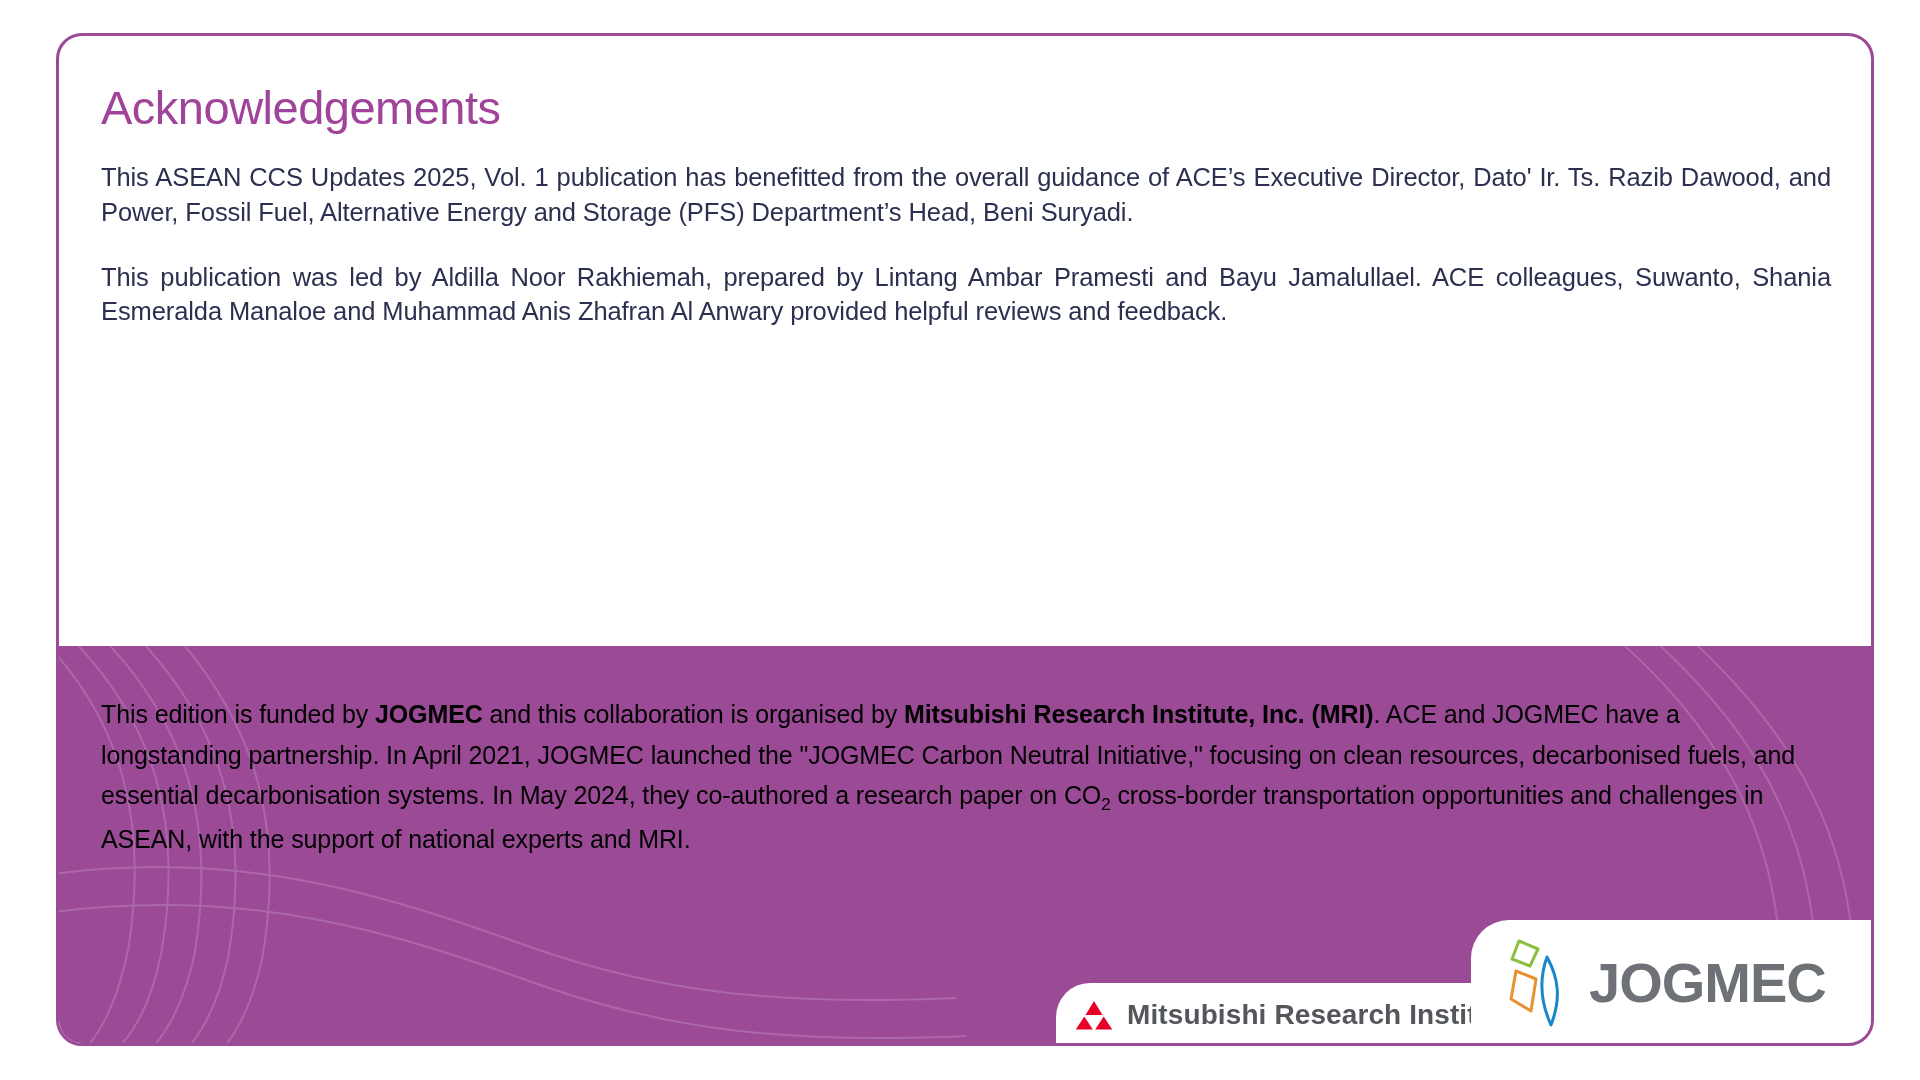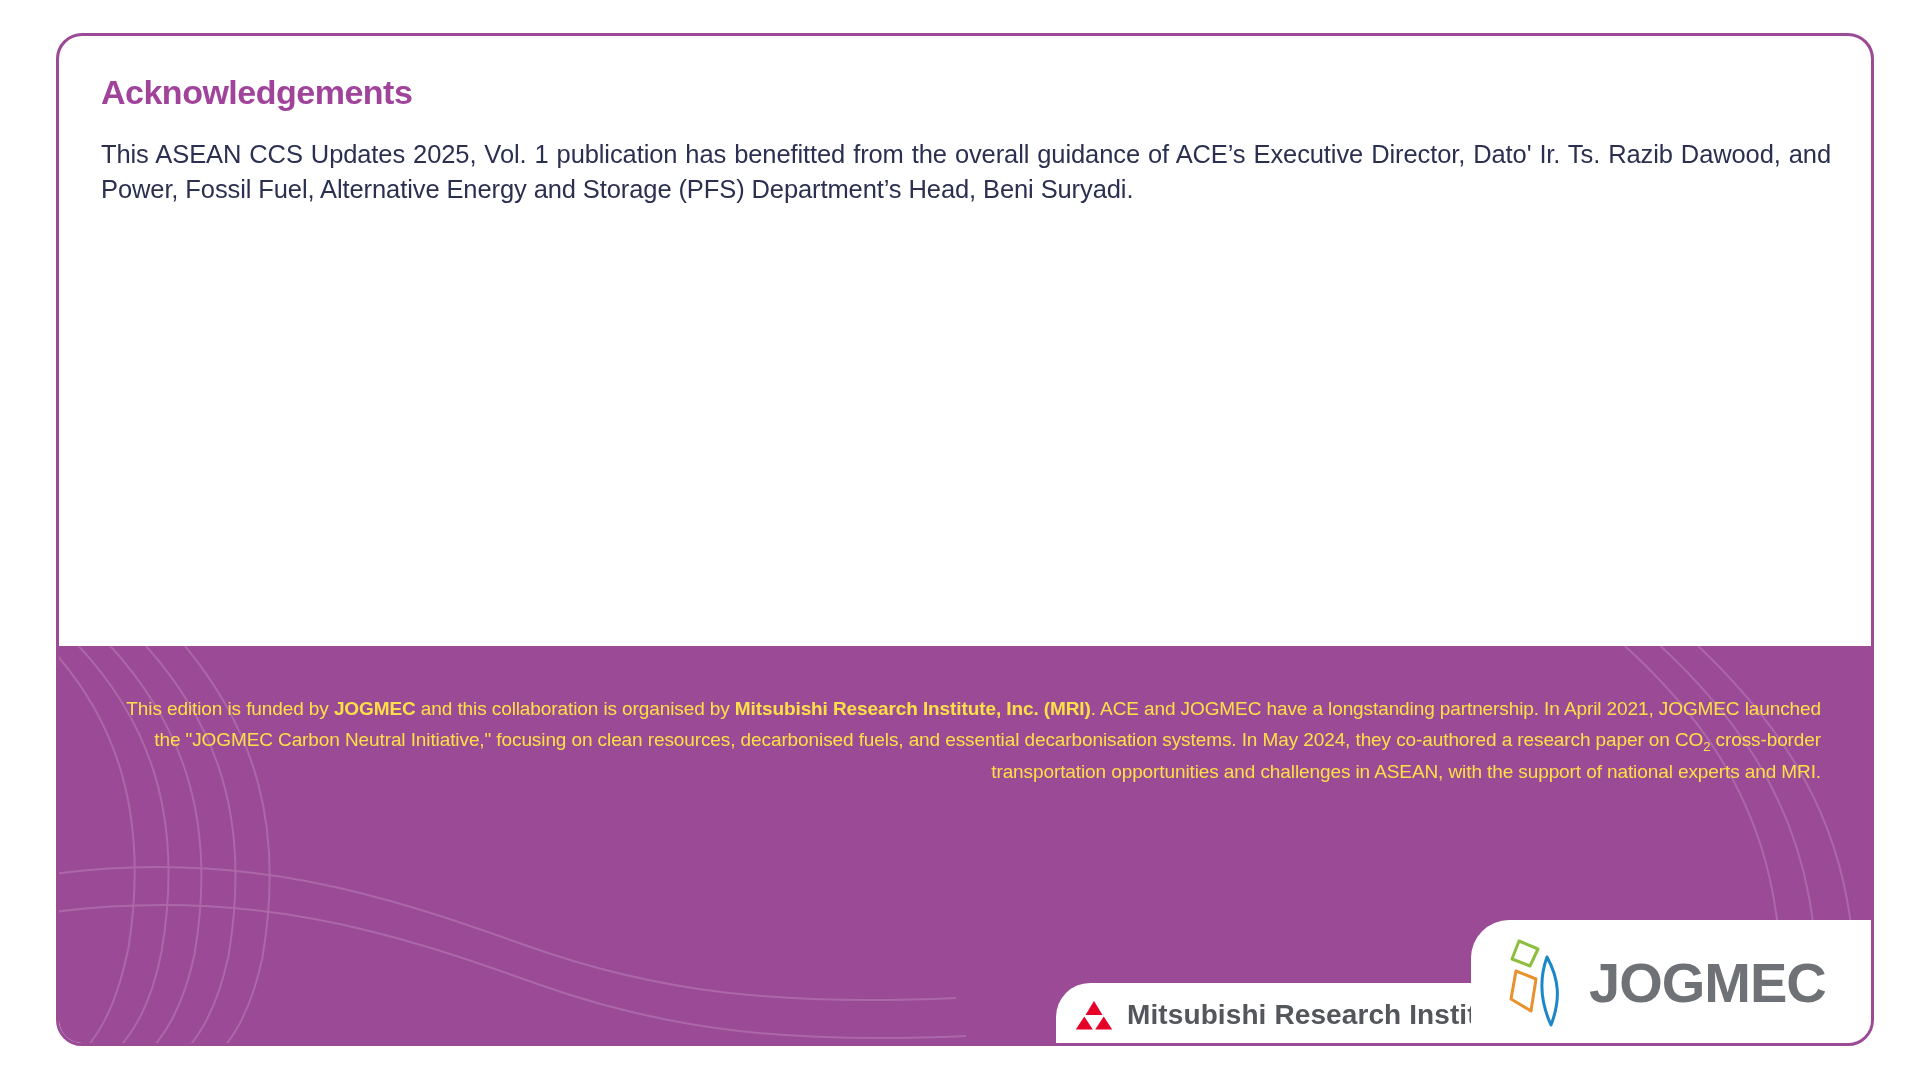--- a/index.html
+++ b/index.html
@@ -40,24 +40,24 @@
   .white-region {
     position: absolute;
     left: 0; top: 0;
     width: 100%;
     padding: 38px 40px 0 42px;
     box-sizing: border-box;
   }
 
   .ack-title {
     color: #A0439A;
-    font-size: 34px;
-    font-weight: bold;
+    font-size: 47px;
+    font-weight: normal;
     letter-spacing: -0.5px;
-    margin: 0 0 26px 0;
+    margin: 8px 0 26px 0;
     line-height: 1.1;
   }
 
   .body-para {
     color: #2B3050;
     font-size: 25.5px;
     line-height: 1.37;
     text-align: justify;
     margin: 0 0 30px 0;
     letter-spacing: -0.1px;
@@ -78,25 +78,24 @@
     position: absolute;
     left: 0; top: 0;
     width: 100%; height: 100%;
     opacity: 0.16;
     pointer-events: none;
   }
   .purple-text {
     position: relative;
     z-index: 2;
     padding: 48px 50px 0 42px;
-    color: #fde047;
-    font-size: 19px;
+    color: #000000;
+    font-size: 25px;
     line-height: 1.62;
     letter-spacing: -0.1px;
-    text-align: right;
   }
   .purple-text b { font-weight: bold; }
   .purple-text sub { font-size: 0.68em; vertical-align: sub; }
 
   .mri-plate {
     position: absolute;
     right: 345px;
     bottom: 0;
     background: #ffffff;
     width: 470px;
@@ -151,20 +150,21 @@
 <div id="page">
 
   <div class="card">
 
     <div class="white-region">
 
       <h1 class="ack-title">Acknowledgements</h1>
 
       <p class="body-para">This ASEAN CCS Updates 2025, Vol. 1 publication has benefitted from the overall guidance of ACE’s Executive Director, Dato' Ir. Ts. Razib Dawood, and Power, Fossil Fuel, Alternative Energy and Storage (PFS) Department’s Head, Beni Suryadi.</p>
 
+      <p class="body-para">This publication was led by Aldilla Noor Rakhiemah, prepared by Lintang Ambar Pramesti and Bayu Jamalullael. ACE colleagues, Suwanto, Shania Esmeralda Manaloe and Muhammad Anis Zhafran Al Anwary provided helpful reviews and feedback.</p>
 
     </div>
 
     <div class="purple-region">
 
       <svg class="waves" viewBox="0 0 1818 400" preserveAspectRatio="none">
         <g fill="none" stroke="#ffffff" stroke-width="2">
           <path d="M-20,-10 C 60,70 90,170 70,300 C 58,360 40,390 20,410"></path>
           <path d="M10,-10 C 95,75 125,175 103,305 C 92,362 72,392 50,412"></path>
           <path d="M42,-10 C 128,78 158,178 136,308 C 124,364 104,394 82,414"></path>

